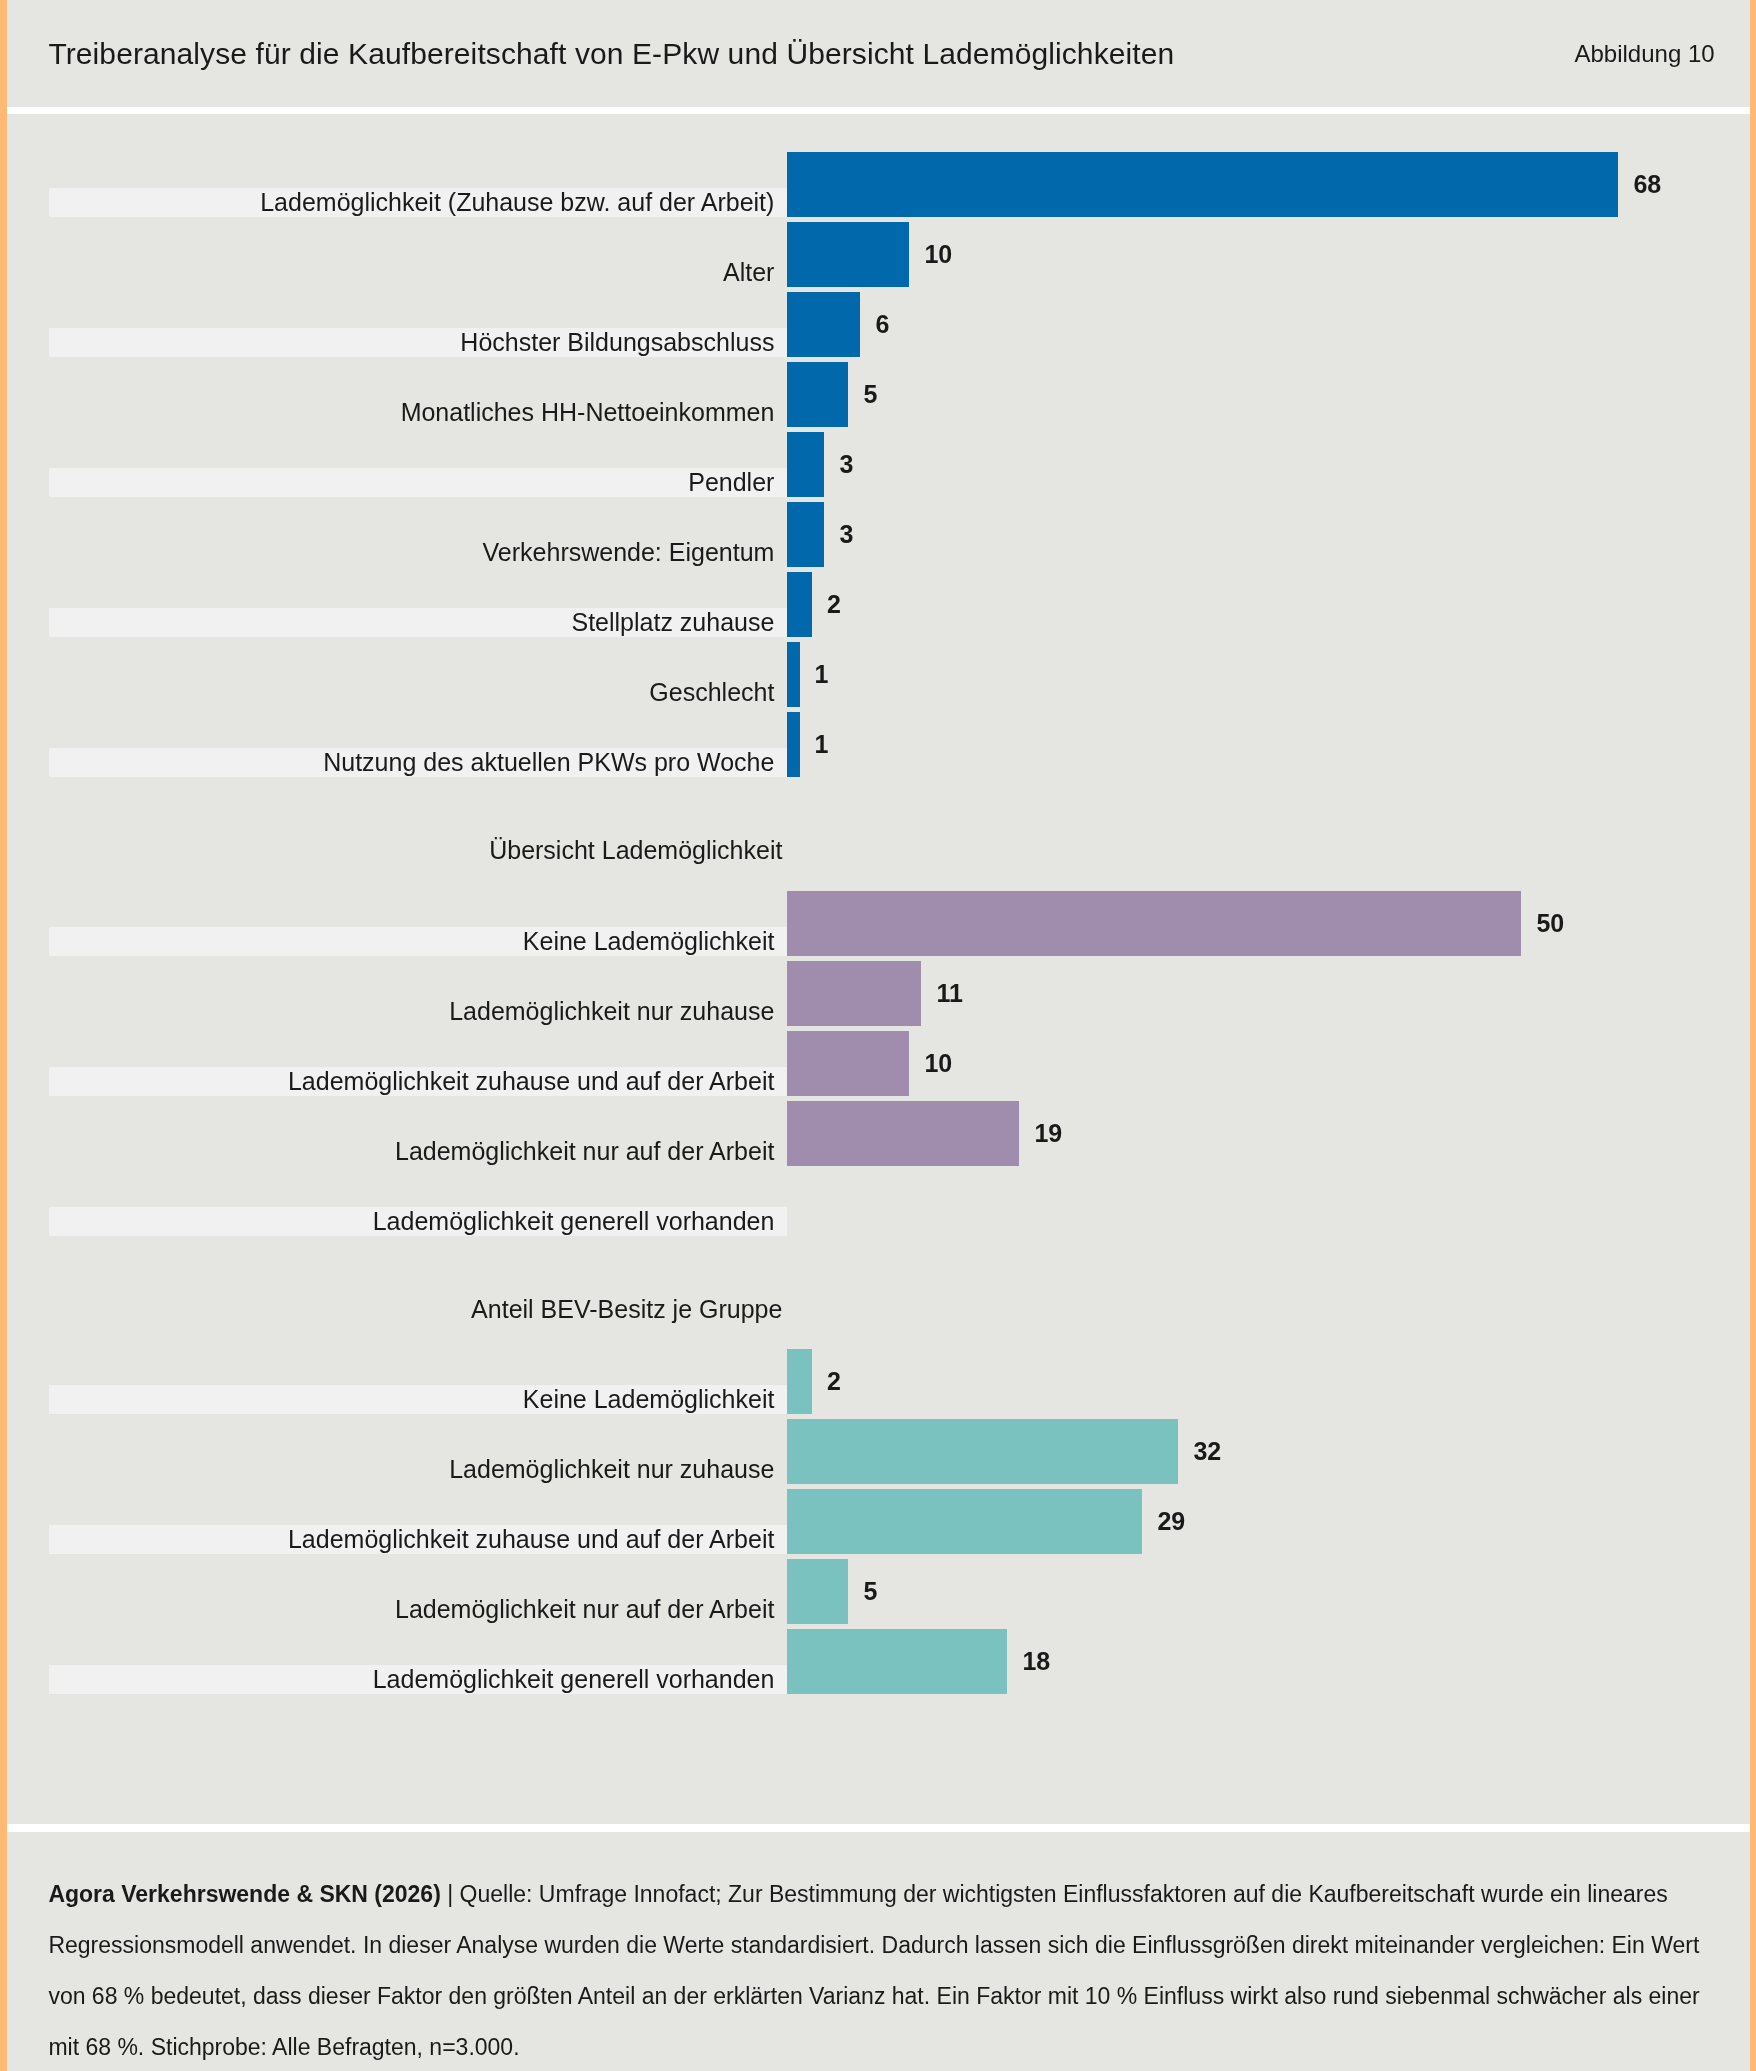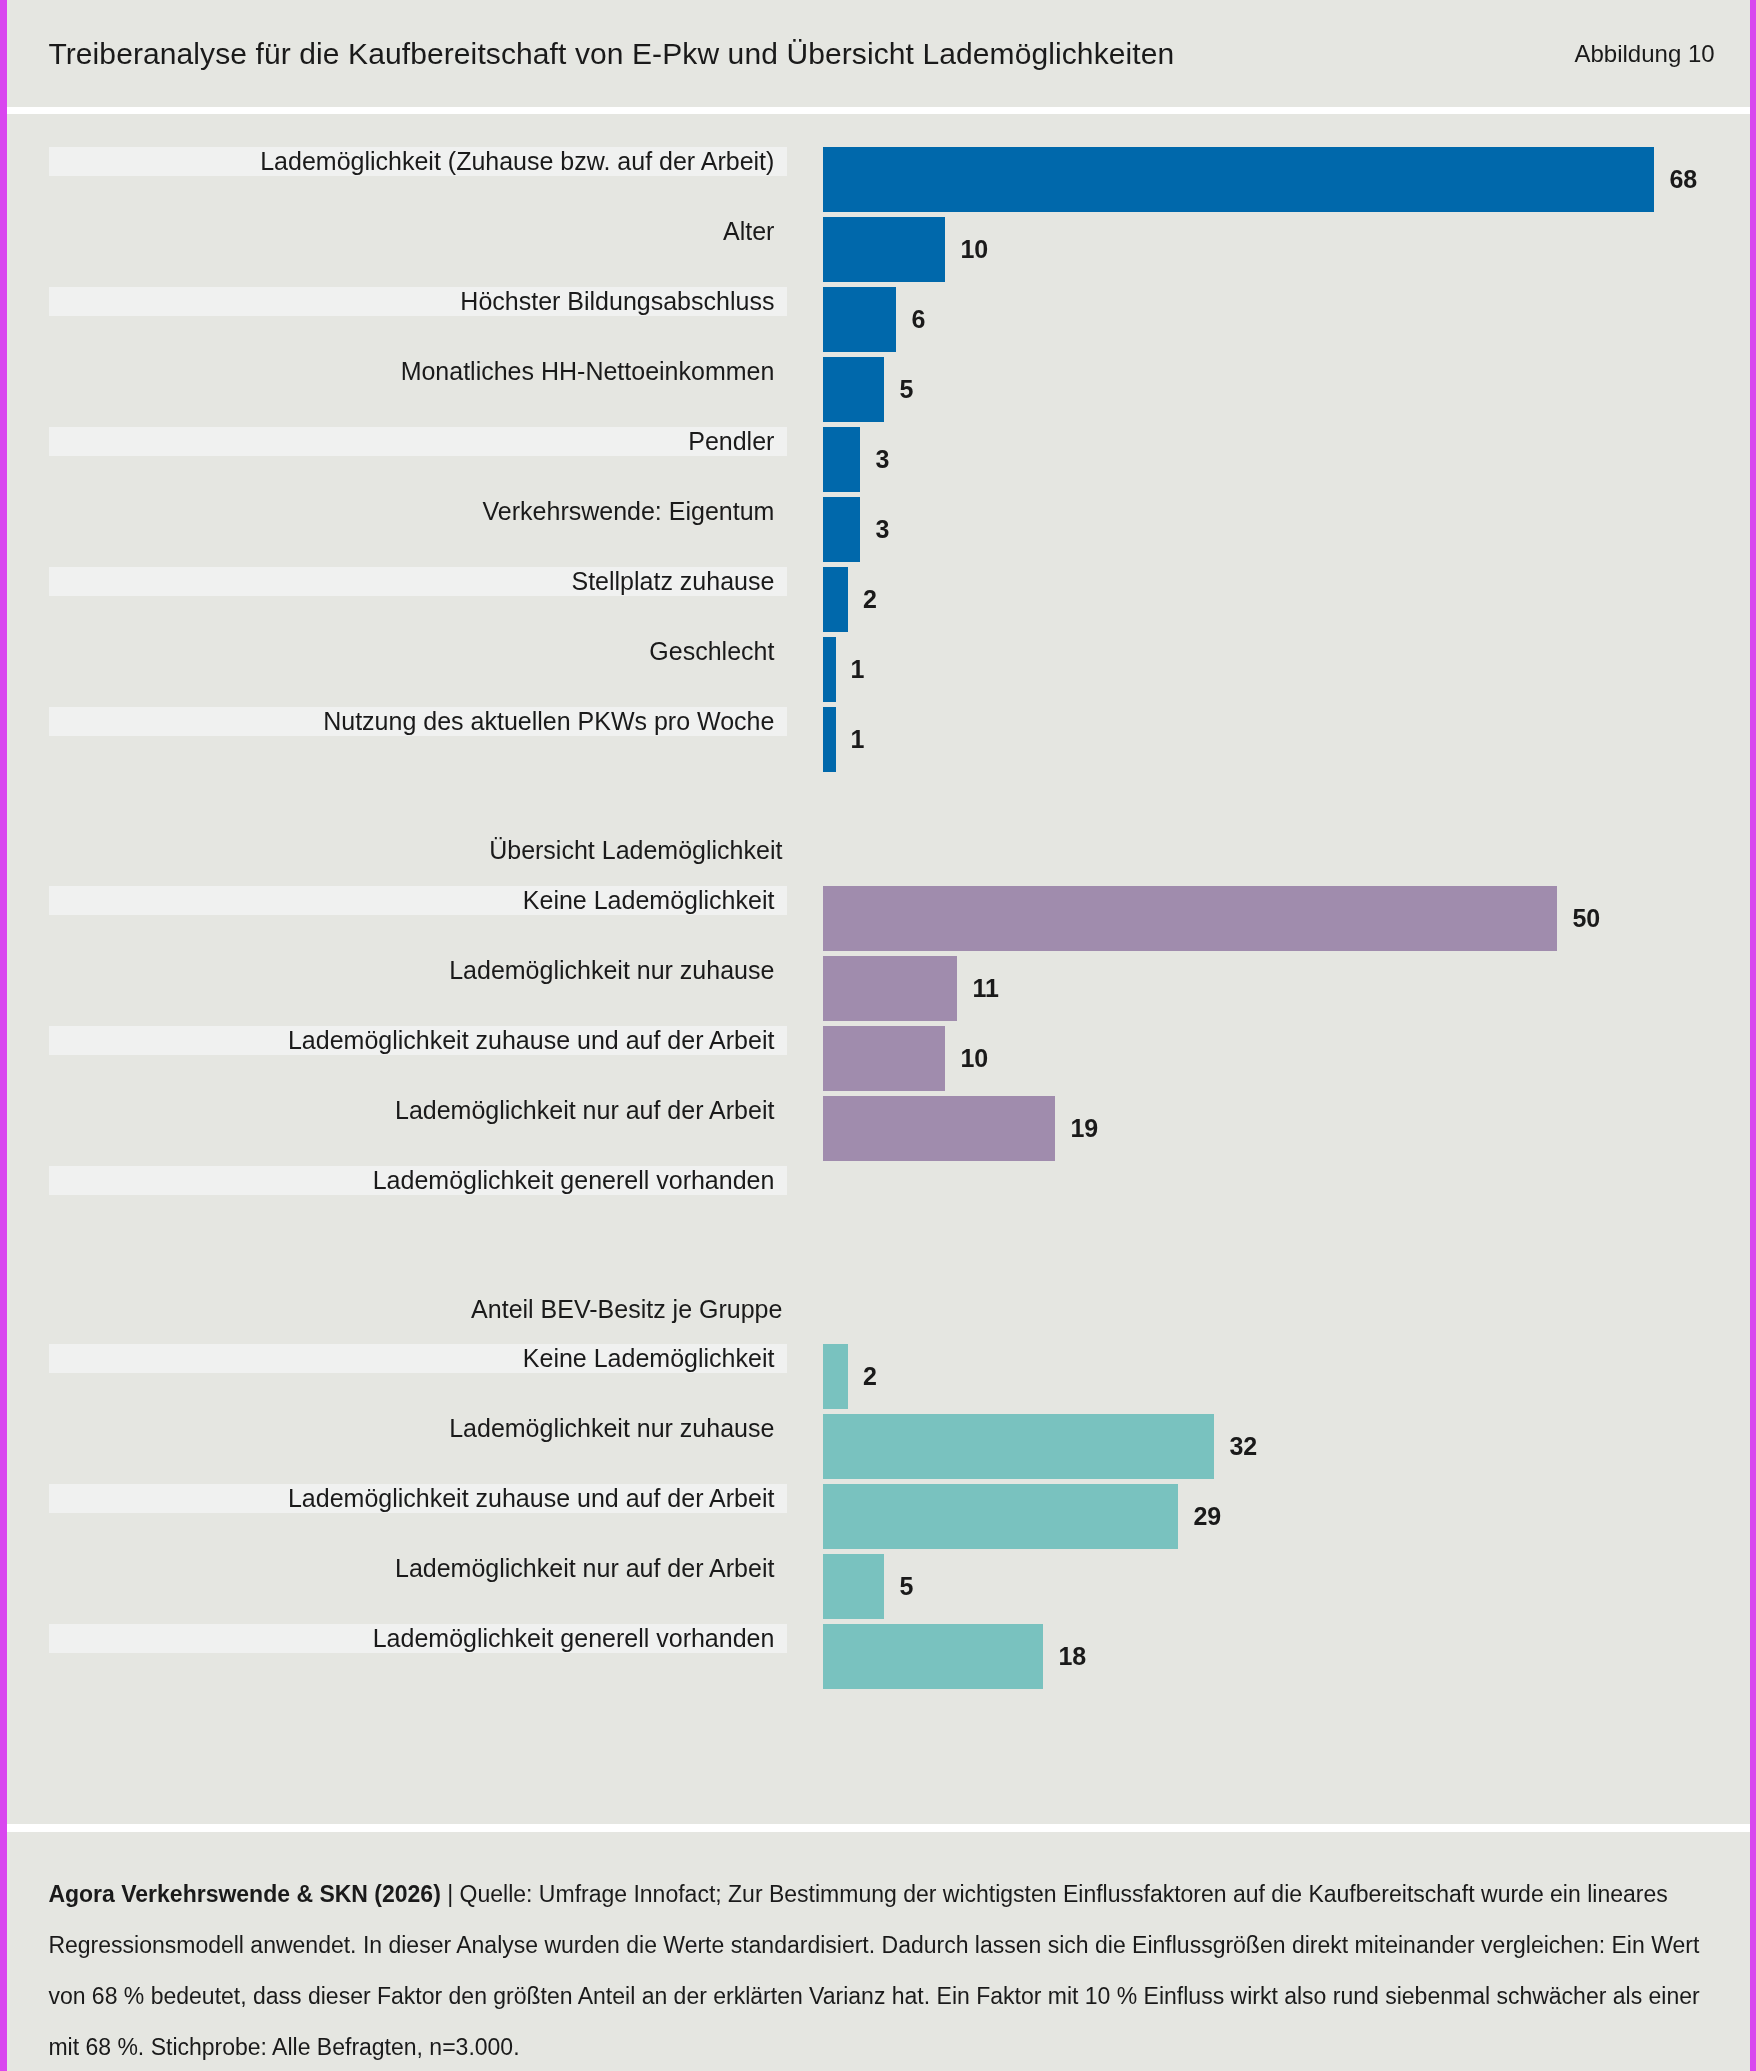--- a/index.html
+++ b/index.html
@@ -11,21 +11,21 @@
     width: 1757px;
     height: 2071px;
     font-family: "Liberation Sans", sans-serif;
     -webkit-font-smoothing: antialiased;
   }
 
   .figure {
     position: relative;
     width: 1757px;
     height: 2071px;
-    background: #d946ef;
+    background: #fdba74;
     box-sizing: border-box;
     padding: 0 7.4px;
   }
 
   
   .header {
     position: relative;
     height: 107px;
     background: #e5e6e1;
     display: flex;
@@ -68,22 +68,21 @@
     box-sizing: border-box;
     margin-left: 42px;
   }
 
   .rows { position: relative; }
 
   .row {
     position: relative;
     height: 70px;
     display: flex;
-    align-items: flex-start;
-    gap: 36px;
+    align-items: flex-end;
   }
   .row.stripe .row-label {
     background: #f0f1f0;
   }
 
   .row-label {
     width: 738px;          
     margin-left: 42px;
     box-sizing: border-box;
     display: flex;

